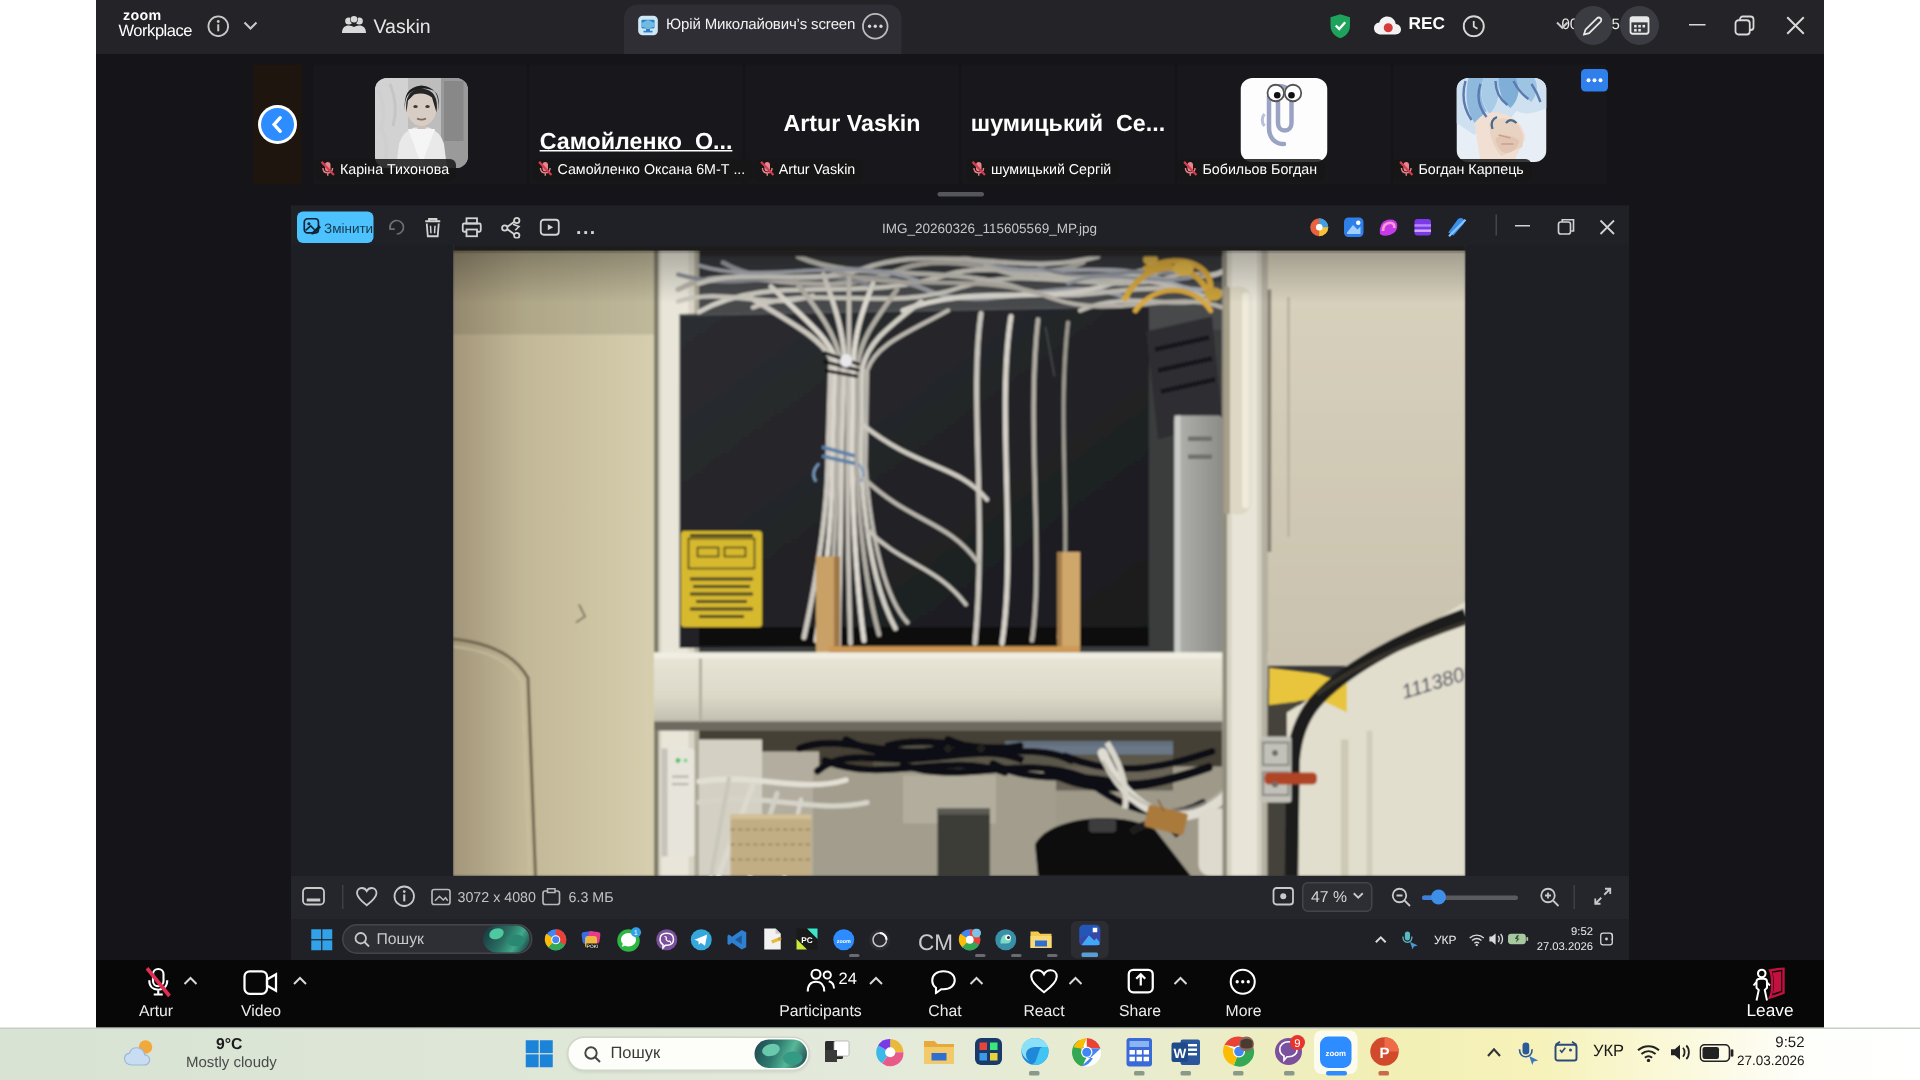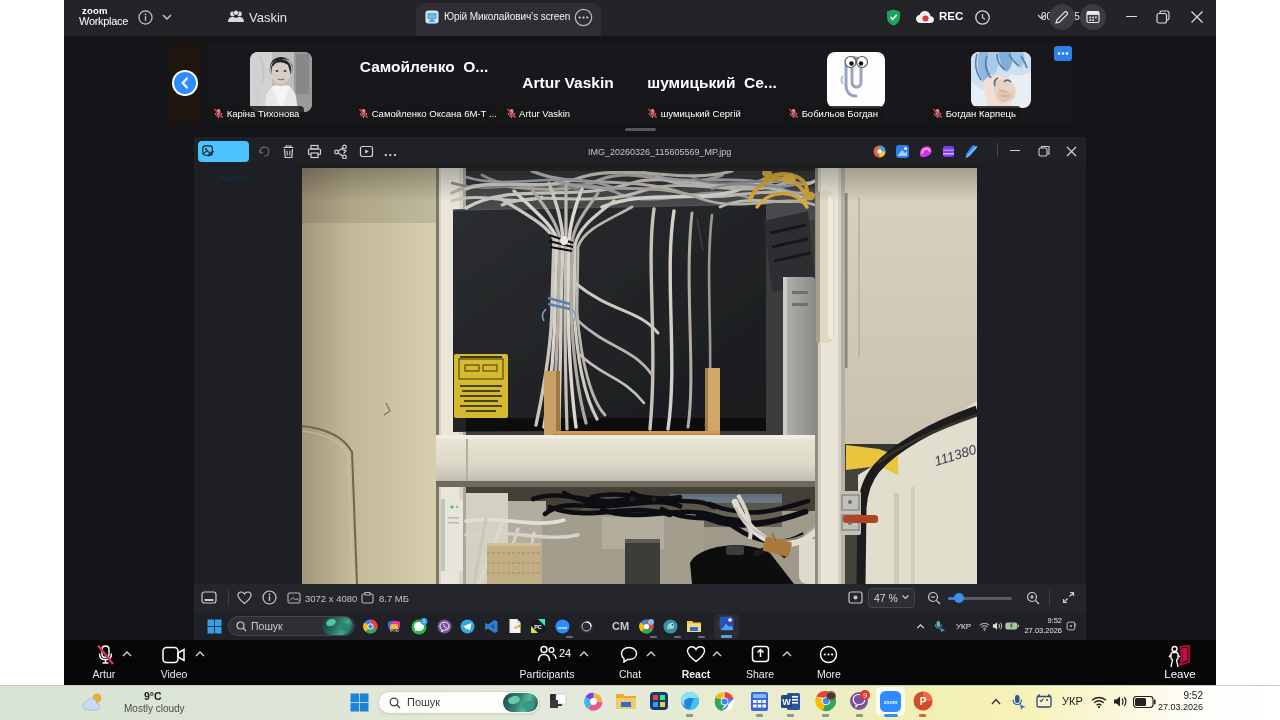--- a/index.html
+++ b/index.html
@@ -148,21 +148,21 @@
     <path d="M28,0 Q28,14 36,20 Q44,12 40,0 Z" fill="#7faed6"></path>
     <path d="M40,0 Q42,12 50,16 Q56,8 52,0 Z" fill="#9ec4e4"></path>
     <path d="M12,30 Q20,20 32,24 Q44,28 46,40 L38,56 L16,56 Z" fill="#f0dfd2"></path>
     <path d="M6,2 Q2,16 10,28 M16,4 Q12,16 20,26 M26,2 Q26,12 34,18 M38,2 Q42,10 48,14 M50,4 Q54,10 56,16" stroke="#5a7ab0" stroke-width="1.6" fill="none"></path>
     <path d="M22,30 Q30,24 40,30 Q46,36 44,46 L30,52 Q22,44 22,30 Z" fill="#e8d2c2"></path>
     <path d="M24,34 Q22,28 27,26 M33,30 Q36,26 40,30" stroke="#4a6a8a" stroke-width="1.5" fill="none"></path>
     <path d="M26,40 Q34,36 42,42 Q40,50 32,50 Q26,46 26,40 Z" fill="#e2c4b2"></path>
     <path d="M28,38 L36,40 M30,44 L38,44" stroke="#c9a08e" stroke-width="1" fill="none"></path>
   </g>
 </svg>
-<div class="bigname" style="left:424px;top:58px;">Самойленко&nbsp; О...</div>
+<div class="bigname" style="left:424px;top:86px;text-decoration:underline;">Самойленко&nbsp; О...</div>
 <div class="bigname" style="left:568px;top:74px;">Artur Vaskin</div>
 <div class="bigname" style="left:712px;top:74px;">шумицький&nbsp; Се...</div>
 <div class="lbl" style="left:210px;top:106px;"><svg width="11" height="11" viewBox="0 0 12 12" style="vertical-align:-1.5px;">
       <path d="M6,1 C7.2,1 8,1.9 8,3 L8,6 C8,7.1 7.2,8 6,8 C4.8,8 4,7.1 4,6 L4,3 C4,1.9 4.8,1 6,1 Z" fill="#e8858d"></path>
       <path d="M2.5,5.5 C2.5,8 4,9 6,9 C8,9 9.5,8 9.5,5.5 M6,9 L6,11" stroke="#e8858d" stroke-width="1" fill="none"></path>
       <path d="M1.5,1 L10.5,10.5" stroke="#d43c50" stroke-width="1.6"></path>
     </svg> Каріна Тихонова</div>
 <div class="lbl" style="left:355px;top:106px;"><svg width="11" height="11" viewBox="0 0 12 12" style="vertical-align:-1.5px;">
       <path d="M6,1 C7.2,1 8,1.9 8,3 L8,6 C8,7.1 7.2,8 6,8 C4.8,8 4,7.1 4,6 L4,3 C4,1.9 4.8,1 6,1 Z" fill="#e8858d"></path>
       <path d="M2.5,5.5 C2.5,8 4,9 6,9 C8,9 9.5,8 9.5,5.5 M6,9 L6,11" stroke="#e8858d" stroke-width="1" fill="none"></path>
@@ -202,21 +202,21 @@
 <div class="abs" style="left:194px;top:137px;width:892px;height:503px;background:#1e1f24;"></div>
 <div class="abs" style="left:194px;top:137px;width:892px;height:26px;background:#202126;"></div>
 
 <div class="abs" style="left:198px;top:141px;width:51px;height:21px;background:#4cc2ff;border-radius:4px;"></div>
 <svg class="abs" style="left:202px;top:145px;" width="12" height="12" viewBox="0 0 14 14">
   <rect x="1" y="1" width="11" height="11" rx="2.5" fill="none" stroke="#123" stroke-width="1.3"></rect>
   <circle cx="4.6" cy="4.8" r="1.2" fill="#123"></circle>
   <path d="M2,10 L6,6.5 L9,9.5" stroke="#123" stroke-width="1.2" fill="none"></path>
   <path d="M7,11.5 L12.5,6 L14,7.5 L8.5,13 L6.5,13.3 Z" fill="#123"></path>
 </svg>
-<div class="abs" style="left:216px;top:147px;color:#123749;font-size:9px;margin-top:26px;">Змінити</div>
+<div class="abs" style="left:216px;top:147px;color:#123749;font-size:9px;">Змінити</div>
 <svg class="abs" style="left:258px;top:145px;" width="13" height="13" viewBox="0 0 15 15">
   <path d="M2.5,9 A5.2,5.2 0 1 1 7.5,12.7" fill="none" stroke="#6e6e72" stroke-width="1.3"></path>
   <path d="M2.5,5.5 L2.5,9 L6,9" fill="none" stroke="#6e6e72" stroke-width="1.3"></path>
 </svg>
 <svg class="abs" style="left:281px;top:144px;" width="15" height="15" viewBox="0 0 15 15">
   <path d="M2.5,3.5 L12.5,3.5 M5,3 L5,2 L10,2 L10,3 M3.5,5 L4.2,13.5 L10.8,13.5 L11.5,5" fill="none" stroke="#d2d2d2" stroke-width="1.2"></path>
   <path d="M6,6.5 L6.3,11.5 M9,6.5 L8.7,11.5" stroke="#d2d2d2" stroke-width="1"></path>
 </svg>
 <svg class="abs" style="left:307px;top:144px;" width="15" height="15" viewBox="0 0 15 15">
   <rect x="4" y="1.5" width="7" height="3.5" fill="none" stroke="#d2d2d2" stroke-width="1.2"></rect>
@@ -523,21 +523,21 @@
 </svg>
 <svg class="abs" style="left:287px;top:592px;" width="14" height="12" viewBox="0 0 14 12">
   <rect x="1" y="1" width="12" height="10" rx="1.5" fill="none" stroke="#b9b9b9" stroke-width="1.1"></rect>
   <path d="M3,8.5 L6,5.5 L8.5,8 L10,6.5 L11.5,8.5" stroke="#b9b9b9" stroke-width="1" fill="none"></path>
 </svg>
 <div class="abs" style="left:305px;top:593px;color:#c3c3c3;font-size:9.5px;">3072 x 4080</div>
 <svg class="abs" style="left:361px;top:592px;" width="13" height="12" viewBox="0 0 13 12">
   <rect x="1" y="2" width="11" height="9" rx="1.5" fill="none" stroke="#b9b9b9" stroke-width="1.1"></rect>
   <rect x="4" y="0.5" width="5" height="2.5" fill="#25262b" stroke="#b9b9b9" stroke-width="1"></rect>
 </svg>
-<div class="abs" style="left:379px;top:593px;color:#c3c3c3;font-size:9.5px;">8.7 МБ</div>
+<div class="abs" style="left:379px;top:593px;color:#c3c3c3;font-size:9.5px;">6.3 МБ</div>
 <svg class="abs" style="left:848px;top:591px;" width="15" height="13" viewBox="0 0 15 13">
   <rect x="1" y="1" width="13" height="11" rx="2" fill="none" stroke="#c9c9c9" stroke-width="1.2"></rect>
   <circle cx="7.5" cy="6.5" r="2" fill="#c9c9c9"></circle>
 </svg>
 <div class="abs" style="left:868px;top:588px;width:47px;height:20px;background:#2d2e33;border:1px solid #44454b;border-radius:4px;"></div>
 <div class="abs" style="left:874px;top:592px;color:#d6d6d6;font-size:10.5px;">47 %</div>
 <svg class="abs" style="left:901px;top:594px;" width="9" height="7" viewBox="0 0 9 7">
   <path d="M1.5,1.5 L4.5,4.5 L7.5,1.5" fill="none" stroke="#c9c9c9" stroke-width="1.2"></path>
 </svg>
 <svg class="abs" style="left:927px;top:591px;" width="14" height="14" viewBox="0 0 14 14">
@@ -623,21 +623,21 @@
 </svg>
 <svg class="abs" style="left:555px;top:619px;" width="15" height="15" viewBox="0 0 15 15">
   <circle cx="7.5" cy="7.5" r="7" fill="#2d8cff"></circle>
   <text x="7.5" y="9.5" font-size="3.6" fill="#fff" text-anchor="middle" font-weight="bold" font-family="Liberation Sans">zoom</text>
 </svg>
 <svg class="abs" style="left:579px;top:619px;" width="15" height="15" viewBox="0 0 15 15">
   <circle cx="7.5" cy="7.5" r="7" fill="#2a2a30"></circle>
   <circle cx="7.5" cy="7.5" r="4.5" fill="none" stroke="#c9c9c9" stroke-width="1"></circle>
   <path d="M7.5,3 A4.5,4.5 0 0 1 12,7.5" fill="none" stroke="#fff" stroke-width="1.4"></path>
 </svg>
-<div class="abs" style="left:612px;top:620px;color:#c9c9c9;font-size:11px;font-weight:bold;">CM</div>
+<div class="abs" style="left:612px;top:620px;color:#c9c9c9;font-size:15px;font-weight:normal;">CM</div>
 <svg class="abs" style="left:639px;top:619px;" width="15" height="15" viewBox="0 0 15 15">
   <circle cx="7.5" cy="7.5" r="7" fill="#4285f4"></circle>
     <path d="M7.5,7.5 L7.5,0.5 A7,7 0 0 1 13.6,11 Z" fill="#ea4335"></path>
   <path d="M7.5,7.5 L13.6,11 A7,7 0 0 1 2.5,12.5 Z" fill="#34a853"></path>
     <path d="M7.5,7.5 L2.5,12.5 A7,7 0 0 1 1.2,3.5 Z" fill="#fbbc05"></path>
   <circle cx="7.5" cy="7.5" r="2.6" fill="#fff"></circle>
   <circle cx="12" cy="3" r="3" fill="#7cc3e8"></circle>
 </svg>
 <svg class="abs" style="left:663px;top:619px;" width="15" height="15" viewBox="0 0 15 15">
   <circle cx="7.5" cy="7.5" r="7" fill="#3a8fa8"></circle>
@@ -731,21 +731,21 @@
 <svg class="abs" style="left:645px;top:650px;" width="12" height="8" viewBox="0 0 12 8">
   <path d="M2,6 L6,2 L10,6" fill="none" stroke="#d9d9d9" stroke-width="1.3"></path>
 </svg>
 <div class="cbtn" style="left:615px;top:668px;width:30px;">Chat</div>
 <svg class="abs" style="left:686px;top:645px;" width="20" height="18" viewBox="0 0 20 18">
   <path d="M10,16.5 C4,12 1.5,9 1.5,6 C1.5,3.5 3.3,1.8 5.6,1.8 C7.4,1.8 9.2,3 10,4.5 C10.8,3 12.6,1.8 14.4,1.8 C16.7,1.8 18.5,3.5 18.5,6 C18.5,9 16,12 10,16.5 Z" fill="none" stroke="#fff" stroke-width="1.4"></path>
 </svg>
 <svg class="abs" style="left:711px;top:650px;" width="12" height="8" viewBox="0 0 12 8">
   <path d="M2,6 L6,2 L10,6" fill="none" stroke="#d9d9d9" stroke-width="1.3"></path>
 </svg>
-<div class="cbtn" style="left:680px;top:668px;width:32px;font-weight:bold;">React</div>
+<div class="cbtn" style="left:680px;top:668px;width:32px;">React</div>
 <svg class="abs" style="left:751px;top:645px;" width="19" height="18" viewBox="0 0 19 18">
   <rect x="1.5" y="1.5" width="16" height="15" rx="3" fill="none" stroke="#fff" stroke-width="1.5"></rect>
   <path d="M9.5,12 L9.5,5 M6.5,7.5 L9.5,4.5 L12.5,7.5" fill="none" stroke="#fff" stroke-width="1.5"></path>
 </svg>
 <svg class="abs" style="left:781px;top:650px;" width="12" height="8" viewBox="0 0 12 8">
   <path d="M2,6 L6,2 L10,6" fill="none" stroke="#d9d9d9" stroke-width="1.3"></path>
 </svg>
 <div class="cbtn" style="left:744px;top:668px;width:32px;">Share</div>
 <svg class="abs" style="left:819px;top:645px;" width="19" height="19" viewBox="0 0 19 19">
   <circle cx="9.5" cy="9.5" r="8" fill="none" stroke="#fff" stroke-width="1.4"></circle>

